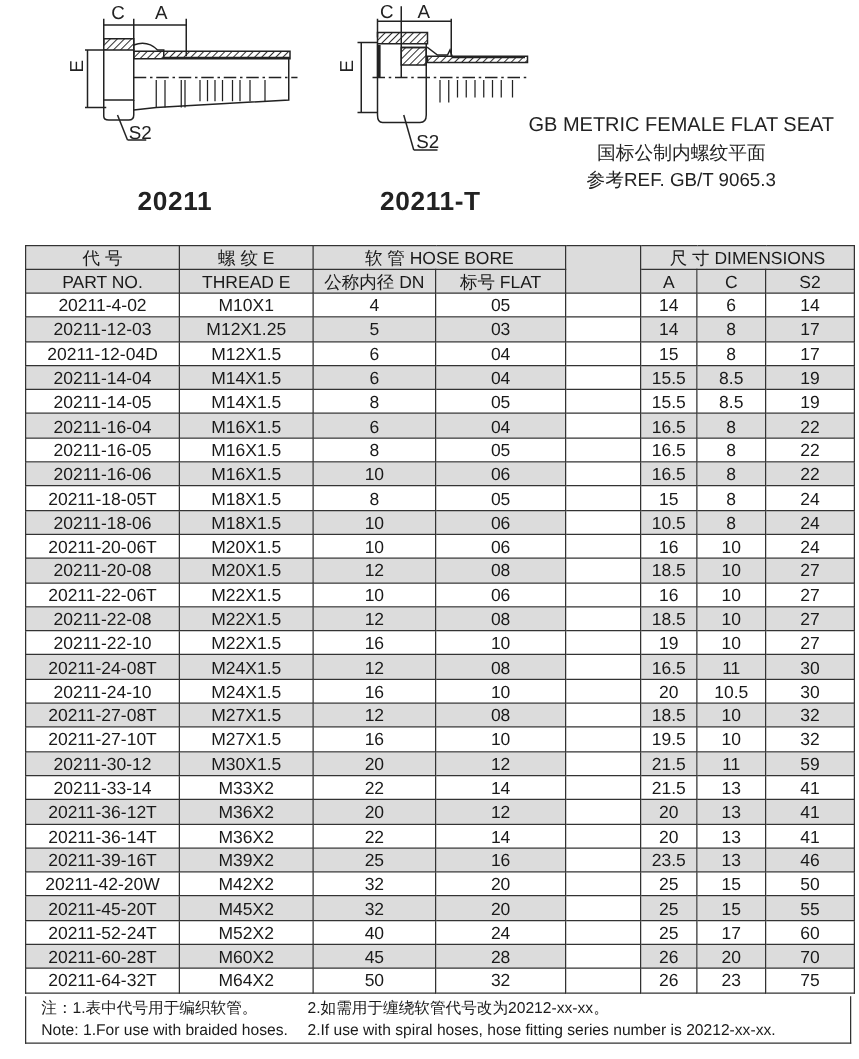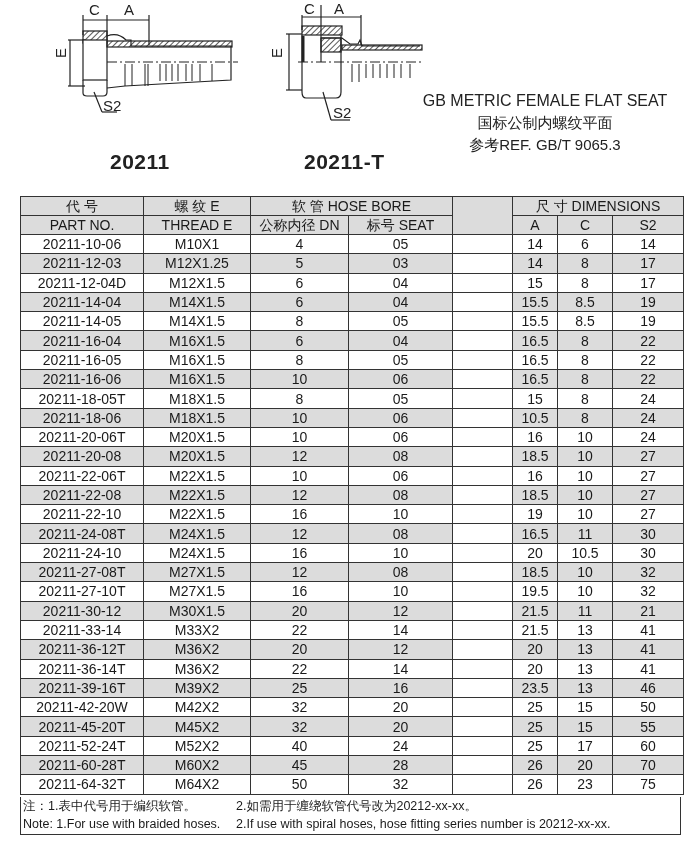--- a/index.html
+++ b/index.html
@@ -6,21 +6,21 @@
   body{width:687px;height:847px;position:relative;overflow:hidden;font-family:"Liberation Sans","DejaVu Sans",sans-serif;color:#1a1a1a;}
   .drawing{position:absolute;}
   .model-label{position:absolute;font-weight:bold;font-size:21px;letter-spacing:0.5px;color:#222;}
   .title-block{position:absolute;left:410px;top:90px;width:270px;text-align:center;font-size:15px;line-height:22px;color:#222;}
   table.spec{position:absolute;left:20px;top:196px;border-collapse:collapse;table-layout:fixed;font-size:14px;}
   table.spec td{border:1.2px solid #333;text-align:center;padding:0;height:18.3px;line-height:18px;white-space:nowrap;overflow:hidden;}
   table.spec tr.hdr td{background:#dcdcdc;height:18px;}
   table.spec tr.odd td{background:#fff;}
   table.spec tr.even td{background:#dcdcdc;}
   table.spec td.blank{background:#fff !important;}
-  .notes{position:absolute;left:20px;top:797px;width:661px;height:38px;border:1.2px solid #333;border-top:none;font-size:12.5px;line-height:18px;padding-left:2px;box-sizing:border-box;}
+  .notes{position:absolute;left:20px;top:797px;width:661px;height:38px;border:1.2px solid #333;border-top:none;font-size:12.5px;line-height:18px;padding-left:12px;box-sizing:border-box;}
   .notes .line span{display:inline-block;}
 </style>
 </head>
 <body>
 
 <svg class="drawing" style="left:50px;top:0;" width="200" height="120" viewBox="50 0 200 120">
   <defs>
     <pattern id="hatch" width="4" height="4" patternUnits="userSpaceOnUse" patternTransform="rotate(45)">
       <line x1="0" y1="0" x2="0" y2="4" stroke="#222" stroke-width="1.5"></line>
     </pattern>
@@ -134,27 +134,27 @@
       <td>代 号</td>
       <td>螺  纹 E</td>
       <td colspan="2">软 管  HOSE BORE</td>
       <td rowspan="2" style="background:#dcdcdc;"></td>
       <td colspan="3">尺 寸 DIMENSIONS</td>
     </tr>
     <tr class="hdr">
       <td>PART NO.</td>
       <td>THREAD E</td>
       <td>公称内径  DN</td>
-      <td>标号  SEAT</td>
+      <td>标号  FLAT</td>
       <td>A</td>
       <td>C</td>
       <td>S2</td>
     </tr>
   <tr class="odd">
-        <td>20211-10-06</td>
+        <td>20211-4-02</td>
         <td>M10X1</td>
         <td>4</td>
         <td>05</td>
         <td class="blank"></td>
         <td>14</td>
         <td>6</td>
         <td>14</td>
       </tr>
       <tr class="even">
         <td>20211-12-03</td>
@@ -337,21 +337,21 @@
         <td>32</td>
       </tr>
       <tr class="even">
         <td>20211-30-12</td>
         <td>M30X1.5</td>
         <td>20</td>
         <td>12</td>
         <td class="blank"></td>
         <td>21.5</td>
         <td>11</td>
-        <td>21</td>
+        <td>59</td>
       </tr>
       <tr class="odd">
         <td>20211-33-14</td>
         <td>M33X2</td>
         <td>22</td>
         <td>14</td>
         <td class="blank"></td>
         <td>21.5</td>
         <td>13</td>
         <td>41</td>

